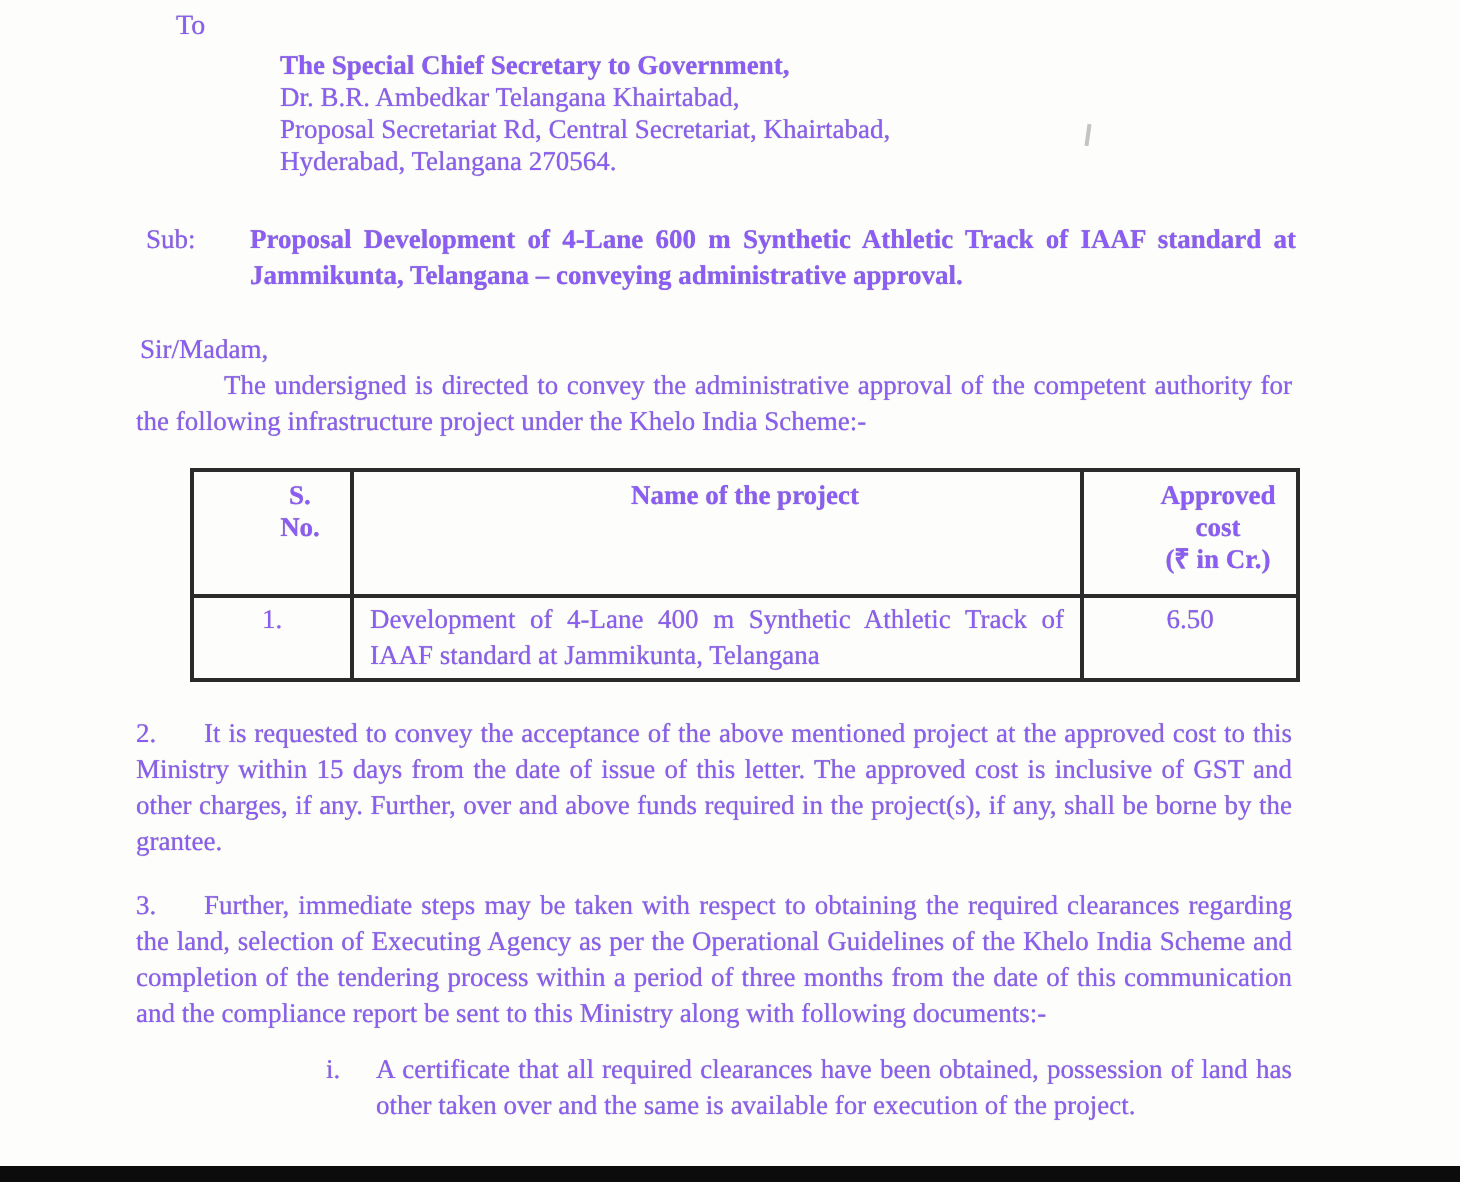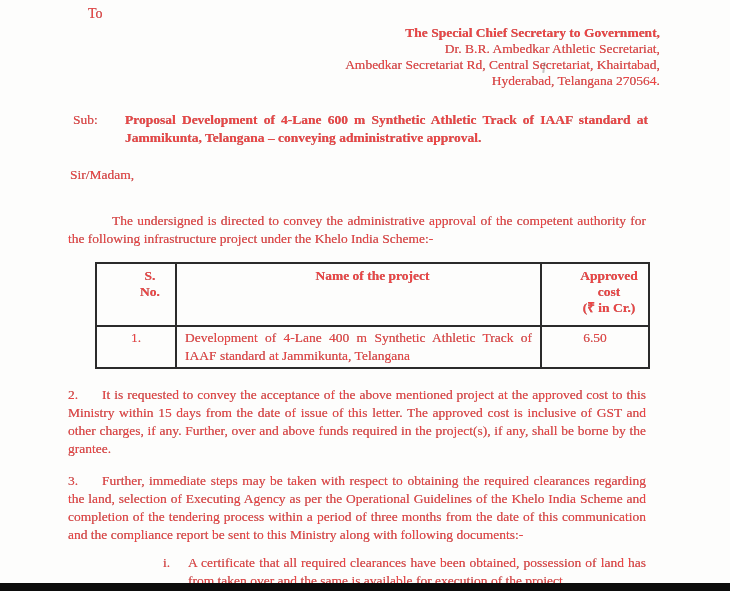--- a/index.html
+++ b/index.html
@@ -8,55 +8,54 @@
     height: 591px;
     background: #ffffff;
     font-family: "Liberation Serif", serif;
   }
   .page {
     position: relative;
     width: 730px;
     height: 591px;
     overflow: hidden;
     background: #fdfdfc;
-    color: #ef4444;
+    color: #8b5cf6;
     font-size: 13.5px;
     line-height: 18px;
     text-shadow: 0 0 0.45px rgba(40,40,40,0.55);
   }
   .to-label {
     margin: 6px 0 0 88px;
     font-size: 14px;
     line-height: 16px;
   }
   .address {
     margin: 3px 70px 0 140px;
     line-height: 16px;
-    text-align: right;
   }
   .address .line { display: block; }
   .address .line.bold { font-weight: bold; }
   .sub-row {
     display: flex;
     margin: 22px 82px 0 73px;
   }
   .sub-label {
     flex: 0 0 52px;
     font-weight: normal;
   }
   .sub-text {
     flex: 1;
     font-weight: bold;
     text-align: justify;
   }
   .salutation {
     margin: 19px 0 0 70px;
   }
   .para {
-    margin: 28px 84px 0 68px;
+    margin: 0 84px 0 68px;
     text-align: justify;
   }
   .para.indent-first { text-indent: 44px; }
   .para .num {
     display: inline-block;
     width: 34px;
     text-indent: 0;
   }
   table.approval {
     margin: 14px 0 0 95px;
@@ -109,22 +108,22 @@
 </style>
 </head>
 <body>
 
 <div class="page">
 
   <div class="to-label">To</div>
 
   <div class="address">
     <span class="line bold">The Special Chief Secretary to Government,</span>
-    <span class="line">Dr. B.R. Ambedkar Athletic Secretariat,</span>
-    <span class="line">Ambedkar Secretariat Rd, Central Secretariat, Khairtabad,</span>
+    <span class="line">Dr. B.R. Ambedkar Telangana Khairtabad,</span>
+    <span class="line">Proposal Secretariat Rd, Central Secretariat, Khairtabad,</span>
     <span class="line">Hyderabad, Telangana 270564.</span>
   </div>
 
   <div class="sub-row">
     <div class="sub-label">Sub:</div>
     <div class="sub-text">Proposal Development of 4-Lane 600 m Synthetic Athletic Track of IAAF standard at Jammikunta, Telangana – conveying administrative approval.</div>
   </div>
 
   <div class="salutation">Sir/Madam,</div>
 
@@ -158,19 +157,19 @@
   <div class="para" style="margin-top:17px;">
     <span class="num">2.</span><span>It is requested to convey the acceptance of the above mentioned project at the approved cost to this Ministry within 15 days from the date of issue of this letter. The approved cost is inclusive of GST and other charges, if any. Further, over and above funds required in the project(s), if any, shall be borne by the grantee.</span>
   </div>
 
   <div class="para" style="margin-top:14px;">
     <span class="num">3.</span><span>Further, immediate steps may be taken with respect to obtaining the required clearances regarding the land, selection of Executing Agency as per the Operational Guidelines of the Khelo India Scheme and completion of the tendering process within a period of three months from the date of this communication and the compliance report be sent to this Ministry along with following documents:-</span>
   </div>
 
   <div class="list-item">
     <div class="list-marker">i.</div>
-    <div class="list-text">A certificate that all required clearances have been obtained, possession of land has from taken over and the same is available for execution of the project.</div>
+    <div class="list-text">A certificate that all required clearances have been obtained, possession of land has other taken over and the same is available for execution of the project.</div>
   </div>
 
   <div class="scan-artifact"></div>
   <div class="bottom-bar"></div>
 
 </div>
 
 </body></html>

